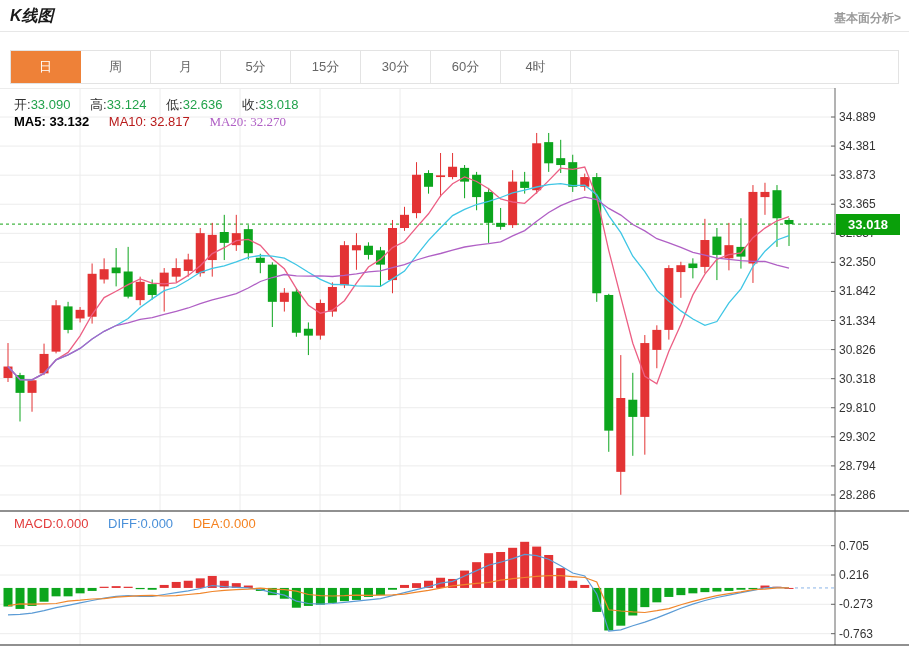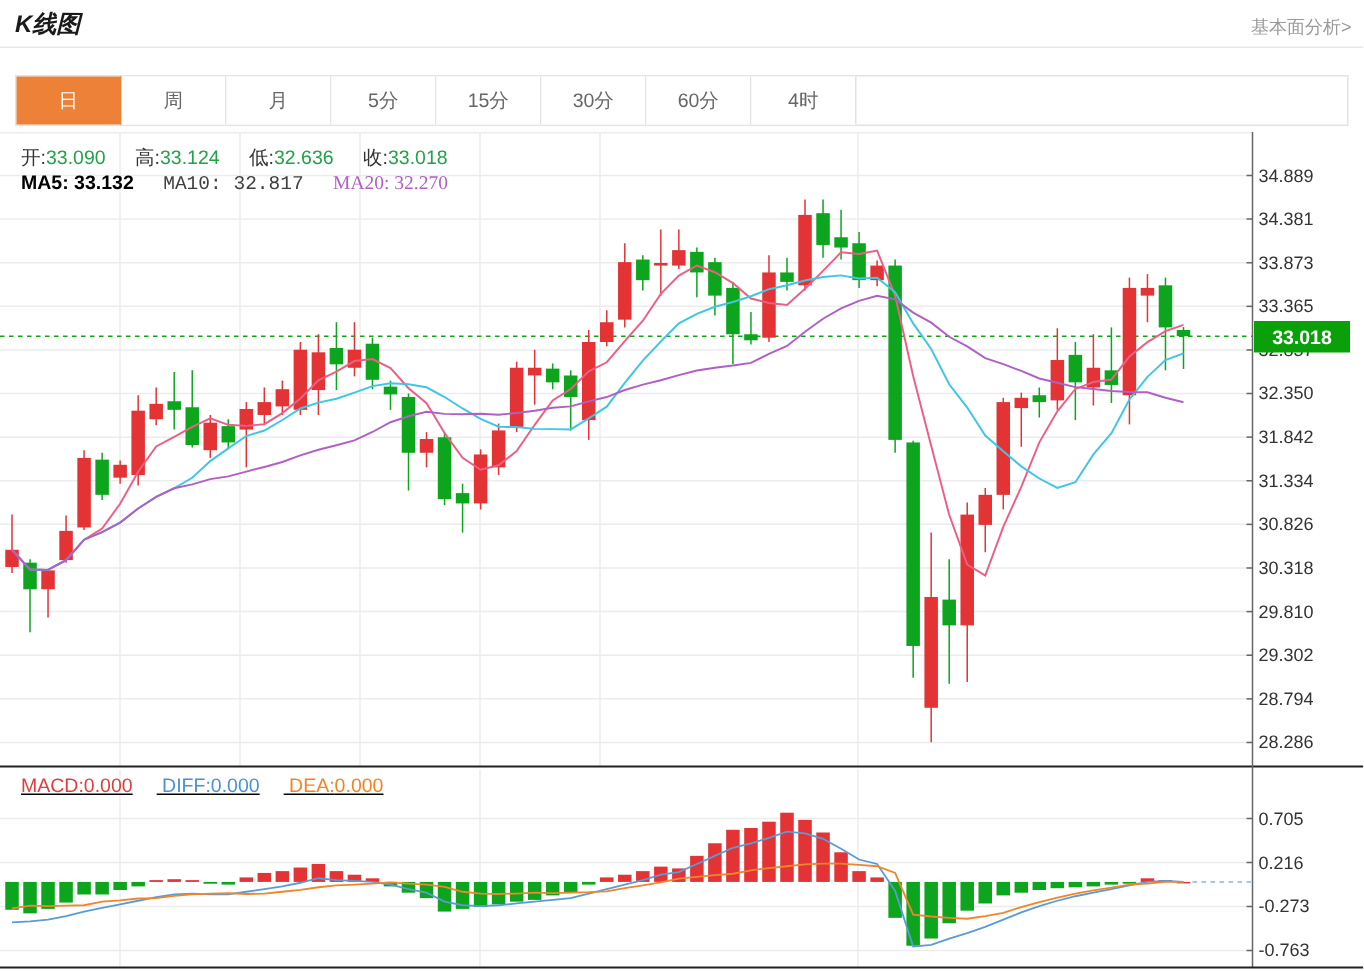--- a/index.html
+++ b/index.html
@@ -1,33 +1,33 @@
 <!DOCTYPE html>
 <html><head>
 <meta charset="utf-8">
 <style>
   html,body{margin:0;padding:0;}
   body{width:909px;height:647px;position:relative;background:#fff;font-family:"Liberation Sans",sans-serif;overflow:hidden;}
   .title{position:absolute;left:10px;top:6px;font-size:16px;font-weight:bold;color:#1a1a1a;font-style:italic;}
-  .fund-link{position:absolute;right:8px;top:10px;font-size:12px;color:#9a9a9a;cursor:pointer;}
+  .fund-link{position:absolute;right:8px;top:10px;font-size:12px;color:#9a9a9a;cursor:pointer;font-weight:bold;}
   .divider{position:absolute;left:0;top:31px;width:909px;height:0;border-top:1px solid #e7e7e7;}
   .tabs{position:absolute;left:10px;top:50px;width:889px;height:34px;border:1px solid #e3e3e3;box-sizing:border-box;display:flex;background:#fff;}
   .tab{width:70px;height:100%;line-height:32px;text-align:center;font-size:13px;color:#666;border-right:1px solid #e3e3e3;box-sizing:border-box;cursor:pointer;background:#fff;}
   .tab.active{background:#ee8138;border-color:#ee8138;color:#fff;}
   #chart{position:absolute;left:0;top:88px;}
   #chart text{font-family:"Liberation Sans",sans-serif;font-size:12px;fill:#333;}
   .info-row{position:absolute;left:14px;font-size:13px;z-index:2;white-space:nowrap;}
   .row-ohlc{top:96px;}
   .row-ma{top:114px;}
-  .row-macd{top:516px;text-decoration:underline;}
+  .row-macd{top:516px;}
   .pair{margin-right:16px;}
   .lbl{color:#333;}
   .val-green{color:#21a24b;}
   .ma5{color:#000000;font-weight:bold;}
-  .ma10{color:#404040;font-family:Liberation Mono, monospace;}
+  .ma10{color:#b91c1c;}
   .ma20{color:#b060c5;font-family:Liberation Serif, serif;}
   .macd-l{color:#e23b3b;}
   .diff-l{color:#4a90d9;}
   .dea-l{color:#f58220;}
   .price-tag{position:absolute;left:836px;top:214px;width:64px;height:21px;line-height:21px;background:#0aa00a;color:#fff;font-size:13px;font-weight:bold;text-align:center;z-index:2;}
 </style>
 </head>
 <body>
 
 <div class="title">K线图</div>

